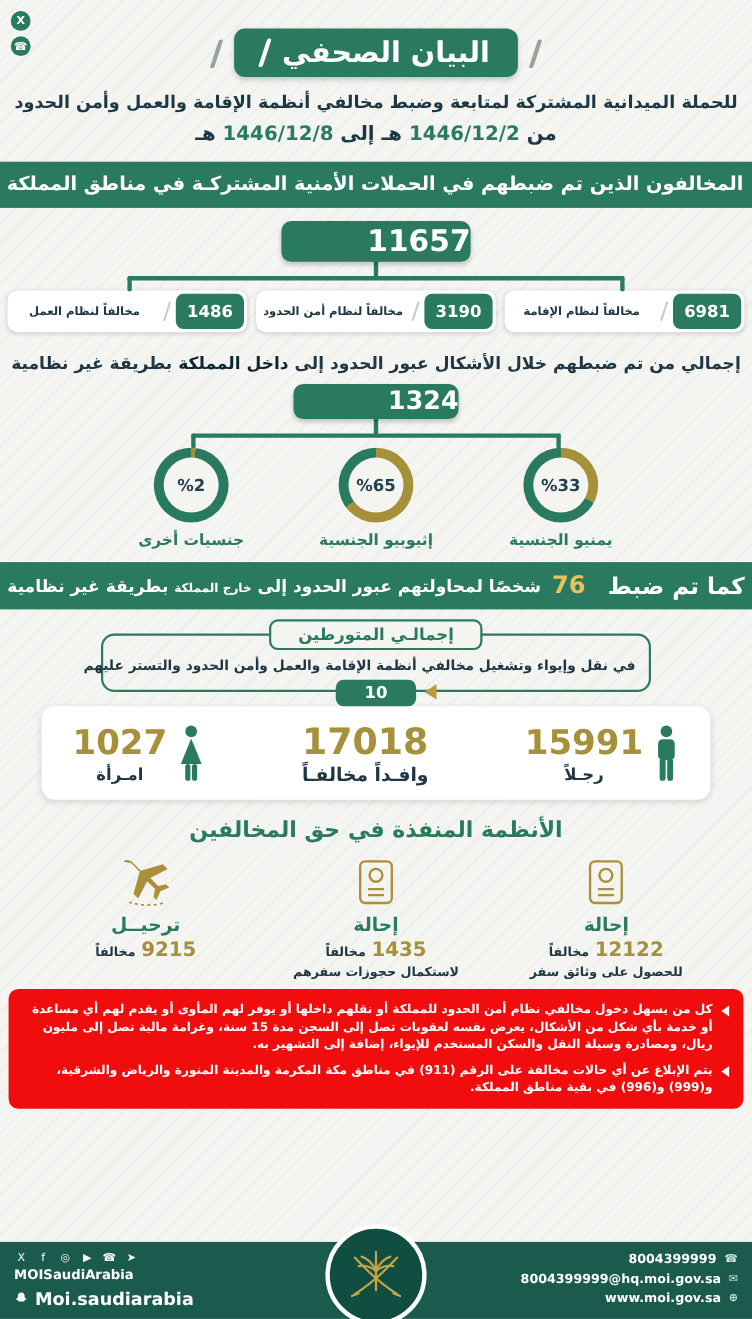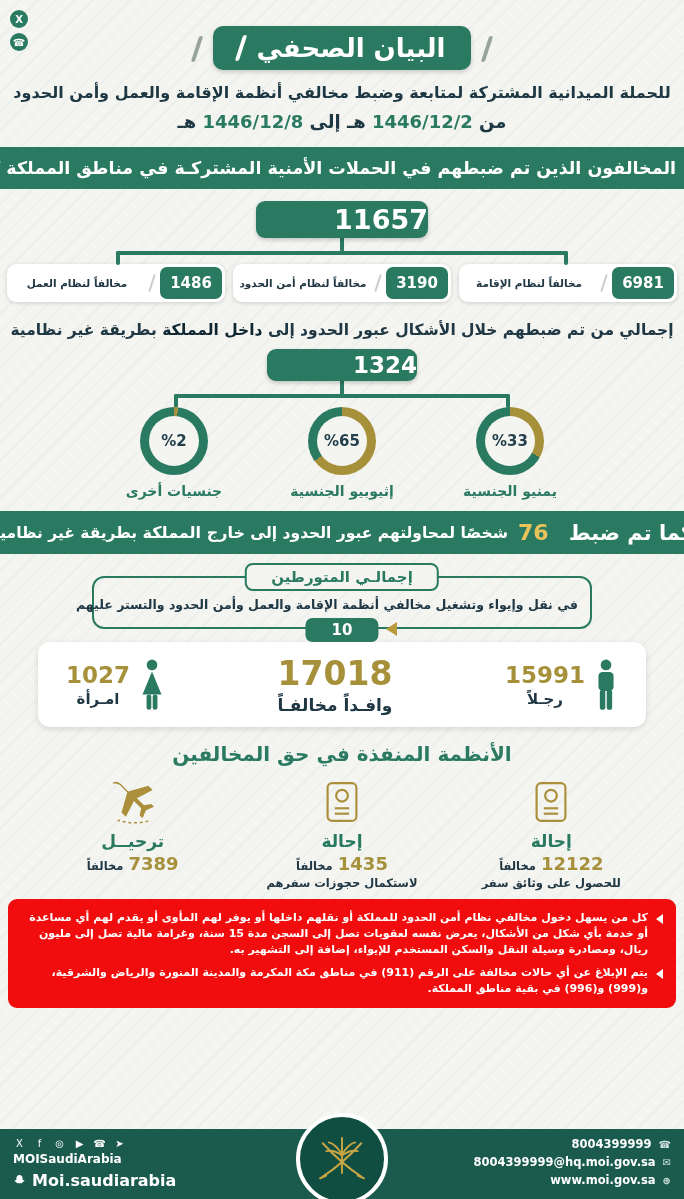--- a/index.html
+++ b/index.html
@@ -57,38 +57,38 @@
   .donut{width:68px;height:68px;border-radius:50%;margin:0 auto;position:relative;
     display:flex;align-items:center;justify-content:center;}
   .donut::before{content:"";position:absolute;inset:9px;background:#f4f4f1;border-radius:50%;}
   .donut .pct{position:relative;font-weight:bold;color:#24414d;font-size:15px;}
   .donut-label{text-align:center;color:#2a7a62;font-weight:bold;font-size:14px;margin-top:8px;white-space:nowrap;}
   
   .banner2{margin-top:12px;padding:9px 8px;display:flex;justify-content:center;align-items:center;gap:10px;white-space:nowrap;}
   .b2-prefix{font-size:21px;}
   .b2-num{color:#e9c35a;font-size:22px;}
   .b2-text{font-size:15.5px;font-weight:bold;}
-  .b2-text .hard{font-weight:bold;color:#fff;font-size:16px;}
+  .b2-text .hard{font-weight:bold;color:#fff;font-size:11px;}
   .slash.b2{height:22px;}
   
   .involved{margin:22px 92px 0;border:2px solid #2a7a62;border-radius:12px;position:relative;
     padding:19px 12px 15px;text-align:center;font-size:12.5px;font-weight:bold;white-space:nowrap;}
   .involved-title{position:absolute;top:-15px;right:50%;transform:translateX(50%);background:#f4f4f1;
     border:2px solid #2a7a62;border-radius:8px;color:#2a7a62;padding:3px 24px;font-size:15px;font-weight:bold;white-space:nowrap;}
   .involved-value{position:absolute;bottom:-15px;right:50%;transform:translateX(50%);background:#2a7a62;
     color:#fff;border-radius:7px;padding:3px 26px;font-size:15px;font-weight:bold;}
   .involved-arrow{position:absolute;bottom:-9px;left:calc(50% + 44px);width:0;height:0;
     border-top:7px solid transparent;border-bottom:7px solid transparent;border-right:11px solid #b99a3d;}
   
   .banner3{margin-top:24px;padding:10px 8px;font-size:19px;white-space:nowrap;}
   .stats-card{margin:13px 38px 0;background:#fff;border-radius:12px;box-shadow:0 2px 6px rgba(0,0,0,.13);
     display:flex;align-items:center;justify-content:space-between;padding:12px 28px;}
   .group{display:flex;align-items:center;gap:9px;}
   .g-col{text-align:center;}
-  .g-num{color:#a6903a;font-size:23px;font-weight:bold;}
+  .g-num{color:#a6903a;font-size:31px;font-weight:bold;}
   .g-label{font-size:15px;font-weight:bold;margin-top:2px;}
   .center-num{font-size:33px;color:#a6903a;font-weight:bold;text-align:center;}
   .center-label{font-size:17px;font-weight:bold;text-align:center;margin-top:2px;}
   
   .proc-title{margin-top:15px;text-align:center;color:#2a7a62;font-size:20px;font-weight:bold;}
   .proc-row{display:flex;padding:0 28px;margin-top:12px;}
   .proc{flex:1;text-align:center;}
   .proc-icon{height:48px;display:flex;align-items:center;justify-content:center;}
   .proc-action{color:#2a7a62;font-weight:bold;font-size:17px;margin-top:5px;}
   .proc-nums{margin-top:2px;}
@@ -290,21 +290,21 @@
     </div>
     <div class="proc">
       <div class="proc-icon">
         <svg width="46" height="44" viewBox="0 0 48 46" style="transform:scaleX(-1)">
           <path d="M45 3c-2-2-6-1-8.5 1.5L29 12 8 6 3.5 10.5 20 19l-7.5 7.5L5 25l-3 3 8.5 3.5L14 40l3-3-1.5-7.5L23 22l8.5 16.5L36 34l-6-21 7.5-7.5C40 3 47 5 45 3z" fill="#ab8f3a"></path>
           <path d="M8 43 Q24 47 40 42" stroke="#ab8f3a" stroke-width="1.6" stroke-dasharray="3 3" fill="none"></path>
         </svg>
       </div>
       <div class="proc-action">ترحيــل</div>
       <div class="proc-nums">
-        <span class="proc-value">7389</span>
+        <span class="proc-value">9215</span>
         <span class="proc-unit">مخالفاً</span>
       </div>
       <div class="proc-desc"></div>
     </div>
   </div>
 
   <div class="warning">
     <div class="bullet">
       <span class="bullet-marker"></span>
       <p>كل من يسهل دخول مخالفي نظام أمن الحدود للمملكة أو نقلهم داخلها أو يوفر لهم المأوى أو يقدم لهم أي مساعدة أو خدمة بأي شكل من الأشكال، يعرض نفسه لعقوبات تصل إلى السجن مدة 15 سنة، وغرامة مالية تصل إلى مليون ريال، ومصادرة وسيلة النقل والسكن المستخدم للإيواء، إضافة إلى التشهير به.</p>

